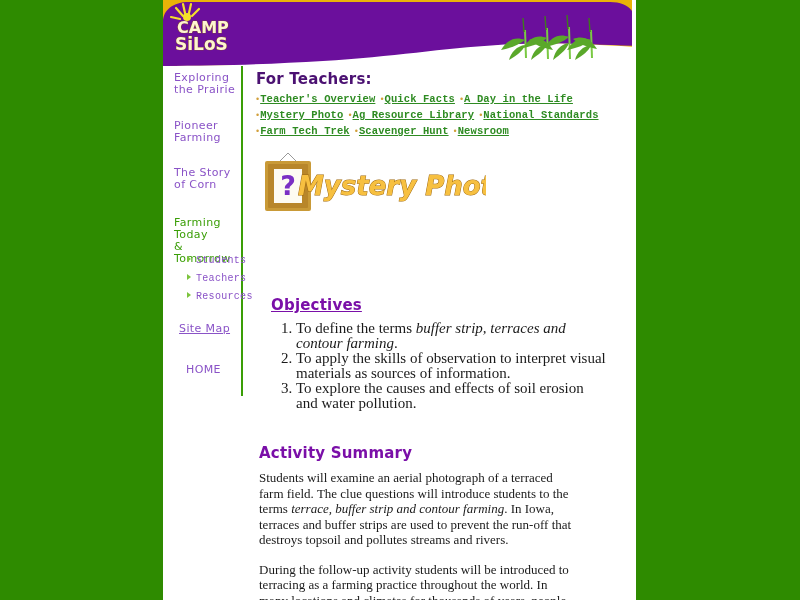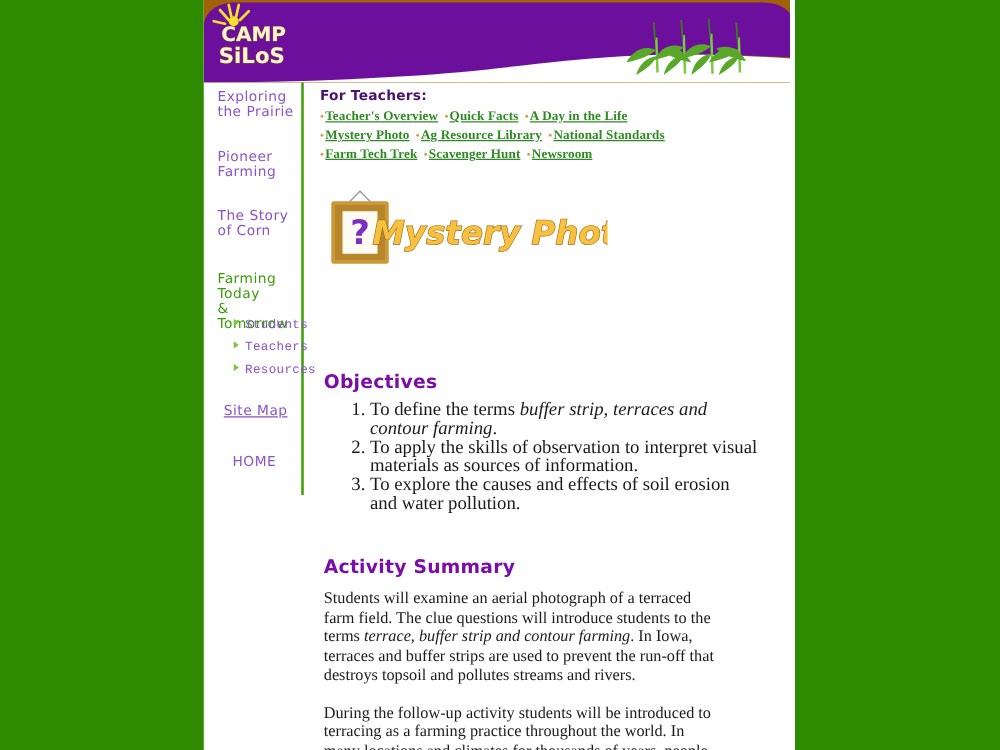--- a/index.html
+++ b/index.html
@@ -24,21 +24,21 @@
     background: #ffffff;
     overflow: hidden;
   }
 
   
   #banner {
     position: relative;
     width: 469px;
     height: 66px;
     overflow: hidden;
-    background: #a16207;
+    background: #eab308;
   }
   #banner-svg {
     position: absolute;
     left: 0;
     top: 0;
   }
   .logo-text {
     font-family: "DejaVu Sans", sans-serif;
     font-weight: bold;
     fill: #fdf5d0;
@@ -123,32 +123,32 @@
 
   
   #teachernav {
     position: absolute;
     left: 0;
     top: 4px;
     width: 352px;
   }
   #teachernav-title {
     font-family: "DejaVu Sans", sans-serif;
-    font-size: 11px;
+    font-size: 15px;
     font-weight: bold;
     color: #4b1172;
     letter-spacing: 0.2px;
     margin-bottom: 2px;
   }
   .tn-row {
     line-height: 13px;
     white-space: nowrap;
   }
   .tn-link {
-    font-family: Liberation Serif, serif;
+    font-family: Liberation Mono, monospace;
     font-size: 10.5px;
     font-weight: bold;
     color: #2e8b22;
     text-decoration: underline;
     letter-spacing: 0.1px;
     cursor: pointer;
   }
   .tn-bullet {
     display: inline-block;
     color: #d2a03c;
@@ -178,21 +178,21 @@
 
   
   h2.sec {
     font-family: "DejaVu Sans", sans-serif;
     font-size: 15px;
     font-weight: bold;
     color: #7a0fa8;
     margin: 0;
     letter-spacing: 0.2px;
   }
-  #objectives-head { position: absolute; left: 3px; top: 230px; }
+  #objectives-head { position: absolute; left: 15px; top: 230px; text-decoration: underline; }
   #objectives-list {
     position: absolute;
     left: 18px;
     top: 255px;
     width: 310px;
     margin: 0;
     padding-left: 22px;
     font-family: "Liberation Serif", serif;
     font-size: 15px;
     line-height: 15px;

